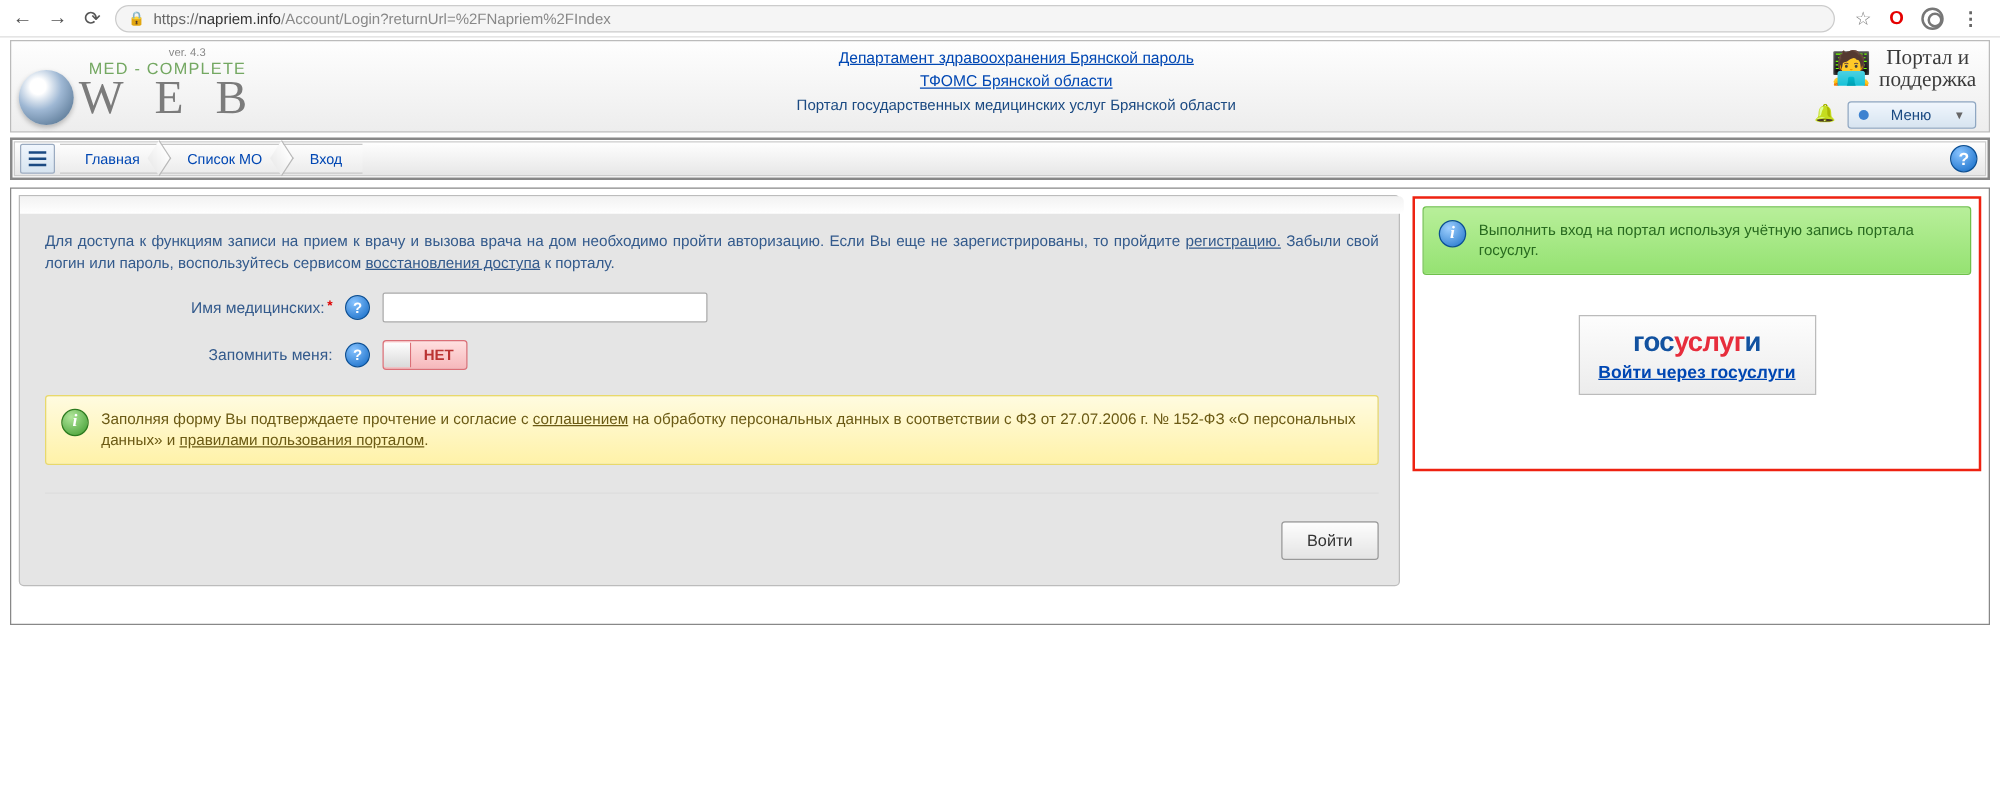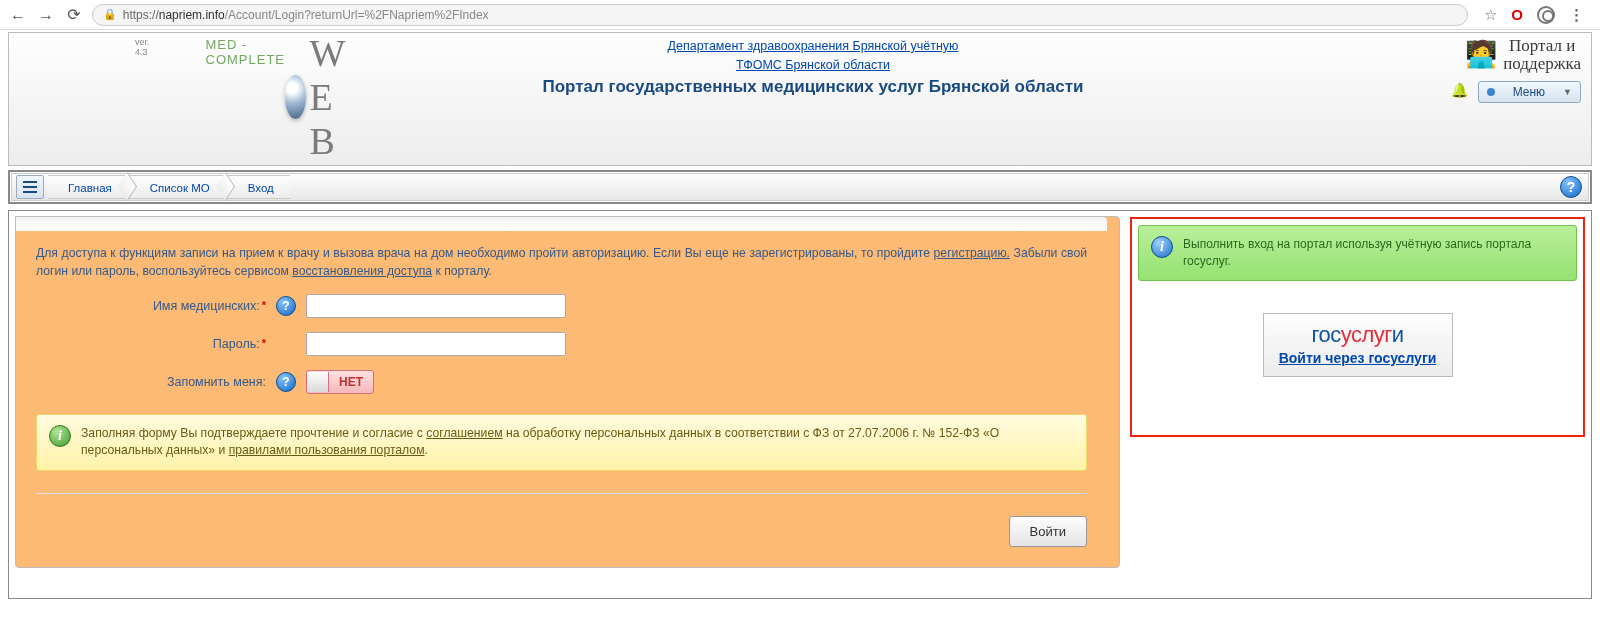--- a/index.html
+++ b/index.html
@@ -10,28 +10,28 @@
 .nav-btn { width: 20px; height: 20px; display: flex; align-items: center; justify-content: center; color: #555; cursor: pointer; font-size: 16px; }
 .url-bar { flex: 1; display: flex; align-items: center; height: 22px; border: 1px solid #ccc; border-radius: 12px; padding: 0 10px; background: #f5f5f5; font-size: 12px; color: #666; }
 .url-bar .lock { margin-right: 6px; color: #777; font-size: 11px; }
 .url-bar .domain { color: #333; }
 .url-bar .path { color: #888; }
 .chrome-right { display: flex; gap: 14px; align-items: center; padding: 0 8px; font-size: 15px; color: #666; }
 .star { color: #777; } .red-o { color:#e50000; font-weight:bold;} .user-ic { width:18px;height:18px;border:2px solid #777;border-radius:50%;display:inline-block;position:relative;} .user-ic::after{content:'';position:absolute;width:8px;height:8px;border:2px solid #777;border-radius:50%;top:2px;left:3px;} .dots { font-weight:bold; }
 
 
 .portal-header { display:flex; align-items:flex-start; background: linear-gradient(#fefefe,#ededed); border: 1px solid #bbb; margin: 2px 8px; padding: 4px 10px 2px 6px; position:relative;}
-.logo-block { display:flex; align-items:flex-start; width:220px;}
+.logo-block { display:flex; flex-direction:column; align-items:flex-start; width:220px;}
 .logo-ver { font-size:9px; color:#888; margin-left:120px;}
 .logo-med { font-size:13px; letter-spacing:1px; color:#74a862; margin-left:56px; font-family: 'Trebuchet MS', sans-serif;}
 .logo-web { font-family: Georgia, serif; font-size: 38px; color:#7b7b7b; letter-spacing: 8px; display:flex; align-items:center; margin-top:-6px;}
 .logo-globe { width:44px; height:44px; display:inline-block; margin-right:4px; background: radial-gradient(circle at 35% 30%, #fff 15%, #9fb8d4 45%, #5b7996 85%); border-radius:50%; box-shadow: 0 2px 4px rgba(0,0,0,.25);}
 .header-center { flex:1; text-align:center;}
 .header-center a { color:#0047b3; text-decoration: underline; font-size:12.5px; line-height: 1.5;}
-.header-title { font-size:17px; font-weight:bold; color:#1b4a82; margin-top:2px; }
+.header-title { font-size:12px; font-weight:normal; color:#1b4a82; margin-top:2px; }
 .header-right { display:flex; flex-direction:column; align-items:flex-end; gap:4px; min-width:190px;}
 .support-block { display:flex; align-items:center; gap:6px; }
 .support-icon { font-size: 26px; }
 .support-text { font-family: Georgia, serif; font-size: 17px; color:#3a3a3a; text-align:center; line-height:1.05;}
 .menu-row{ display:flex; align-items:center; gap:6px; margin-top:4px;}
 .bell-ic { width:20px; height:20px; display:inline-block; position:relative; }
 .bell-ic::before { content:'🔔'; font-size:14px; filter: hue-rotate(20deg); }
 .menu-btn { display:flex; align-items:center; gap:18px; border:1px solid #8fa7c2; border-radius:3px; padding:3px 8px; background:linear-gradient(#f0f6fd,#d7e4f0); color:#1b4a82; font-size:12px; cursor:pointer;}
 .menu-btn .dot { width:8px;height:8px;background:#3d82d0;border-radius:50%; display:inline-block;}
 .menu-btn .chev { font-size:9px; color:#666;}
@@ -53,21 +53,21 @@
 
 
 .content-outer { margin: 6px 8px; border:1px solid #888; padding: 6px 6px 30px 6px; display:flex; gap:10px; }
 .left-col { flex:1; }
 .right-col { width: 455px; }
 
 
 .tab-strip{ display:flex; }
 .tab { padding: 8px 20px 6px 20px; font-size: 14px; color:#444; background: linear-gradient(#f7f7f7,#e5e5e5); border:1px solid #bcbcbc; border-bottom:none; border-top-left-radius:4px; border-top-right-radius:4px; cursor:pointer; margin-right:2px;}
 .tab.active{ background:#fff; position:relative; z-index:2; }
-.tab-panel{ border:1px solid #bcbcbc; border-radius: 0 4px 4px 4px; padding: 18px 32px 20px 20px; margin-top:-1px; background:#fdba74; }
+.tab-panel{ border:1px solid #bcbcbc; border-radius: 0 4px 4px 4px; padding: 18px 16px 20px 20px; margin-top:-1px; background:#e5e5e5; }
 .tab-panel-top-gradient { height:14px; margin:-18px -20px 14px -20px; background:linear-gradient(#f2f2f2,#ffffff); border-bottom:0; border-top-left-radius:0; border-top-right-radius:4px;}
 .intro-text { color:#335a8c; font-size:12.2px; text-align:justify; line-height:1.45;}
 .intro-text a { color:#335a8c; text-decoration:underline;}
 .form-row{ display:flex; align-items:center; margin-top:14px;}
 .form-label{ width:230px; text-align:right; color:#335a8c; font-size:12.5px;}
 .req{ color:#d00; font-weight:bold; margin-left:2px; vertical-align: top; font-size:11px;}
 .hint-q{ width:20px;height:20px;border-radius:50%;background:radial-gradient(circle at 35% 28%, #87c3ff, #1068c4);color:#fff;display:flex;align-items:center;justify-content:center;font-weight:bold;font-size:12px;border:1px solid #0a4e93;margin:0 10px;cursor:pointer;}
 .text-input{ width:260px; height:24px; border:1px solid #aaa; border-radius:2px; padding:0 4px; font-size:12px;}
 .toggle-no{ display:inline-flex; align-items:center; border:1px solid #db6f77; border-radius:3px; height:24px; background:linear-gradient(#ffe0e0,#f6b7bb); cursor:pointer;}
 .toggle-no .knob{ width:22px;height:20px; background:linear-gradient(#fefefe,#d9d9d9); border-right:1px solid #db6f77; border-radius:2px 0 0 2px;}
@@ -82,21 +82,21 @@
 .notice a{ color:inherit; text-decoration:underline;}
 hr.sep{ border:none; border-top:1px solid #ddd; margin:22px 0;}
 .login-btn{ float:right; padding:7px 20px; background:linear-gradient(#fdfdfd,#e4e4e4); border:1px solid #999; border-radius:3px; font-size:13px; color:#333; cursor:pointer;}
 
 
 .gos-outer{ border:2px solid #e21; padding:6px 6px 30px 6px; min-height:220px; background:#fff;}
 .notice.green{ background:linear-gradient(#b8ef9a,#95e272); border:1px solid #6fc14b;}
 .notice.green .ic{ background:radial-gradient(circle at 35% 28%, #9fd0ff, #1d72c8); border:1px solid #0a4e93;}
 .notice.green .txt{ color:#286a1f; font-size:12px; line-height:1.4;}
 .gos-card{ width:190px; margin: 32px auto 0 auto; border:1px solid #bbb; background:linear-gradient(#fdfdfd,#ececec); padding:8px 6px 10px 6px; text-align:center; cursor:pointer;}
-.gos-logo{ font-family: 'Trebuchet MS', Arial, sans-serif; font-size:22px; font-weight:normal; letter-spacing:-0.5px;}
+.gos-logo{ font-family: 'Trebuchet MS', Arial, sans-serif; font-size:22px; font-weight:bold; letter-spacing:-0.5px;}
 .gos-logo .b{ color:#1252a0;} .gos-logo .r{ color:#e72d3c;}
 .gos-link{ color:#0047b3; font-size:14px; text-decoration:underline; font-weight:bold; margin-top:2px; display:block;}
 </style>
 </head>
 <body>
 
 <div class="browser-chrome">
   <div class="nav-btn">←</div>
   <div class="nav-btn">→</div>
   <div class="nav-btn">⟳</div>
@@ -117,21 +117,21 @@
 <div class="portal-header">
   <div class="logo-block">
     <div class="logo-ver">ver. 4.3</div>
     <div class="logo-med">MED - COMPLETE</div>
     <div class="logo-web">
       <span class="logo-globe"></span>
       <span>W E B</span>
     </div>
   </div>
   <div class="header-center">
-    <a href="#">Департамент здравоохранения Брянской учётную</a><br>
+    <a href="#">Департамент здравоохранения Брянской пароль</a><br>
     <a href="#">ТФОМС Брянской области</a>
     <div class="header-title">Портал государственных медицинских услуг Брянской области</div>
   </div>
   <div class="header-right">
     <div class="support-block">
       <span class="support-icon">🧑‍💻</span>
       <div class="support-text">
         <div>Портал и</div>
         <div>поддержка</div>
       </div>
@@ -169,25 +169,20 @@
       <div class="intro-text">
         <span>Для доступа к функциям записи на прием к врачу и вызова врача на дом необходимо пройти авторизацию. Если Вы еще не зарегистрированы, то пройдите </span><a href="#">регистрацию.</a><span> Забыли свой логин или пароль, воспользуйтесь сервисом </span><a href="#">восстановления доступа</a><span> к порталу.</span>
       </div>
 
       <div class="form-row">
         <div class="form-label"><span>Имя медицинских:</span><span class="req">*</span></div>
         <div class="hint-q">?</div>
         <input class="text-input" type="text" style="">
       </div>
 
-      <div class="form-row">
-        <div class="form-label"><span>Пароль:</span><span class="req">*</span></div>
-        <div style="width:40px"></div>
-        <input class="text-input" type="password" style="">
-      </div>
 
       <div class="form-row">
         <div class="form-label">Запомнить меня:</div>
         <div class="hint-q">?</div>
         <div class="toggle-no">
           <div class="knob"></div>
           <div class="label">НЕТ</div>
         </div>
       </div>
 

